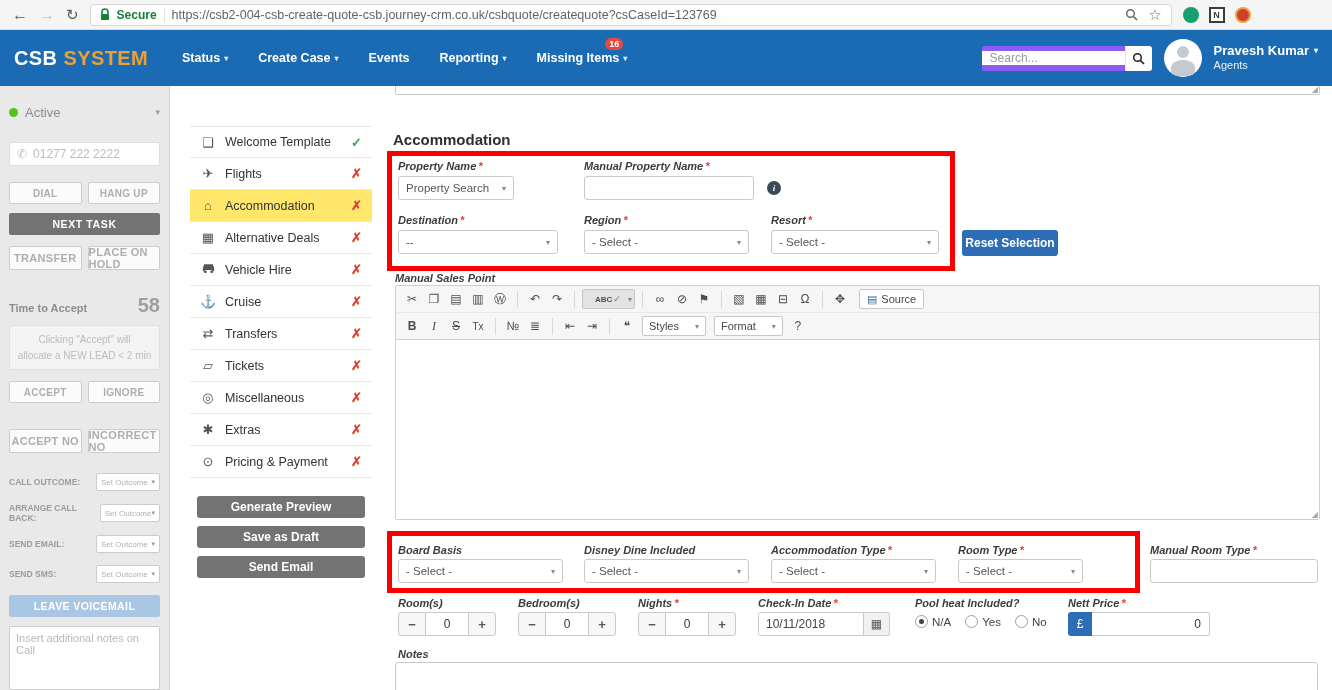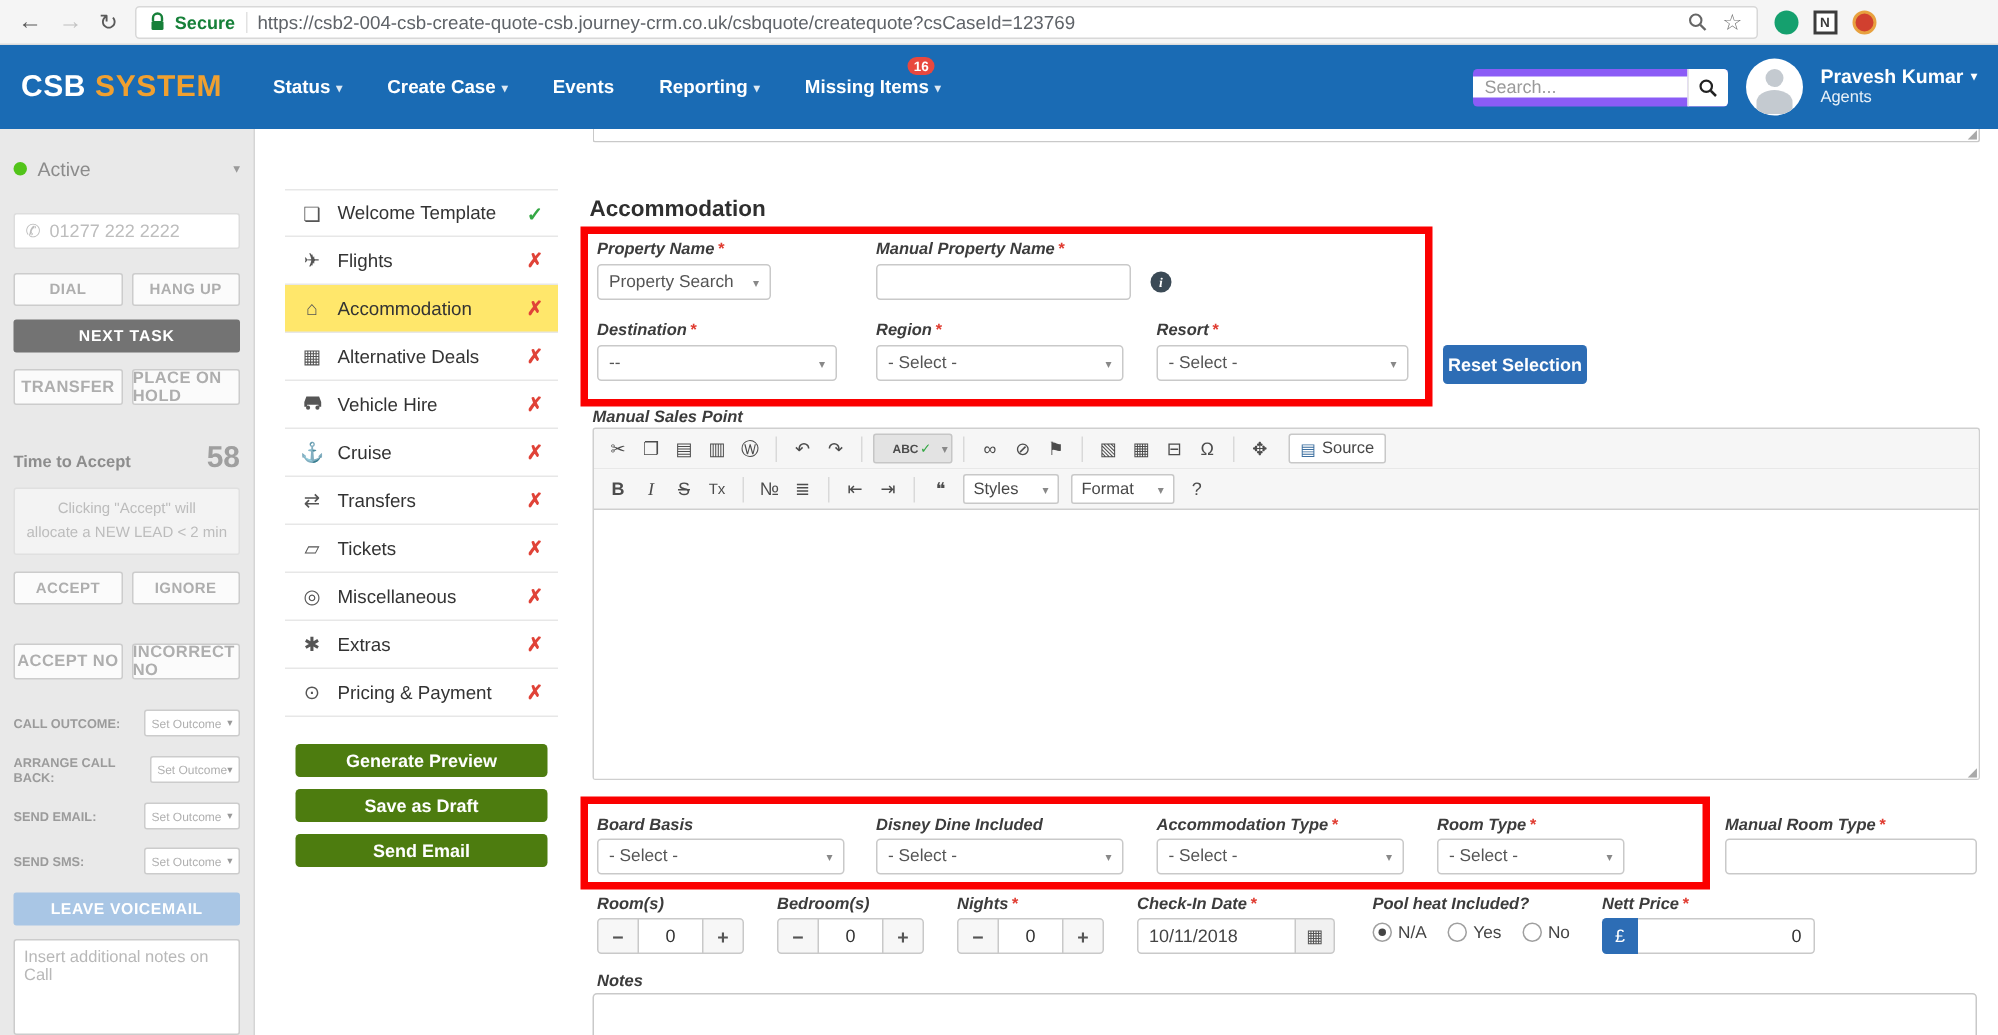--- a/index.html
+++ b/index.html
@@ -71,21 +71,21 @@
   
   .quote-menu { position:absolute; left:190px; top:86px; width:182px; bottom:0; background:#fff; padding-top:40px; }
   .qm-item { height:32px; display:flex; align-items:center; gap:9px; padding:0 10px; border-bottom:1px solid #e7e7e7; font-size:12.5px; color:#333; cursor:pointer; }
   .qm-item:first-child { border-top:1px solid #e7e7e7; }
   .qm-item.active { background:#ffe76b; }
   .qm-icon { width:16px; text-align:center; color:#555; font-size:13px; flex:none; }
   .qm-label { flex:1; }
   .qm-status { font-weight:bold; font-size:13px; }
   .qm-status.ok { color:#35a845; } .qm-status.bad { color:#e04338; }
   .qm-buttons { padding:18px 7px 0 7px; display:flex; flex-direction:column; gap:8px; }
-  .qm-btn { height:22px; background:#4d7c0f; border:none; border-radius:3px; color:#fff; font-weight:bold; font-size:12px; display:flex; align-items:center; justify-content:center; cursor:pointer; }
+  .qm-btn { height:22px; background:#737373; border:none; border-radius:3px; color:#fff; font-weight:bold; font-size:12px; display:flex; align-items:center; justify-content:center; cursor:pointer; }
 
   
   .main-content { position:absolute; left:390px; top:86px; right:0; bottom:0; background:#fff; }
   .partial-box { position:absolute; left:5px; top:0; width:925px; height:9px; border:1px solid #c9c9c9; border-top:none; border-radius:0 0 2px 2px; }
   .corner-glyph { position:absolute; right:1px; bottom:0; color:#a9a9a9; font-size:8px; line-height:1; }
   .page-title { position:absolute; left:3px; top:45px; font-size:15px; font-weight:bold; color:#2f2f2f; }
   .flabel { position:absolute; font-size:11px; font-weight:bold; color:#3c3c3c; white-space:nowrap;font-style:italic; }
   .req { color:#e03c31; margin-left:2px; }
   .select { position:absolute; height:24px; background:#fff; border:1px solid #c9c9c9; border-radius:3px; display:flex; align-items:center; padding:0 7px; font-size:11.5px; color:#555; cursor:pointer; }
   .sel-caret { margin-left:auto; color:#888; font-size:8px; padding-left:6px; }

